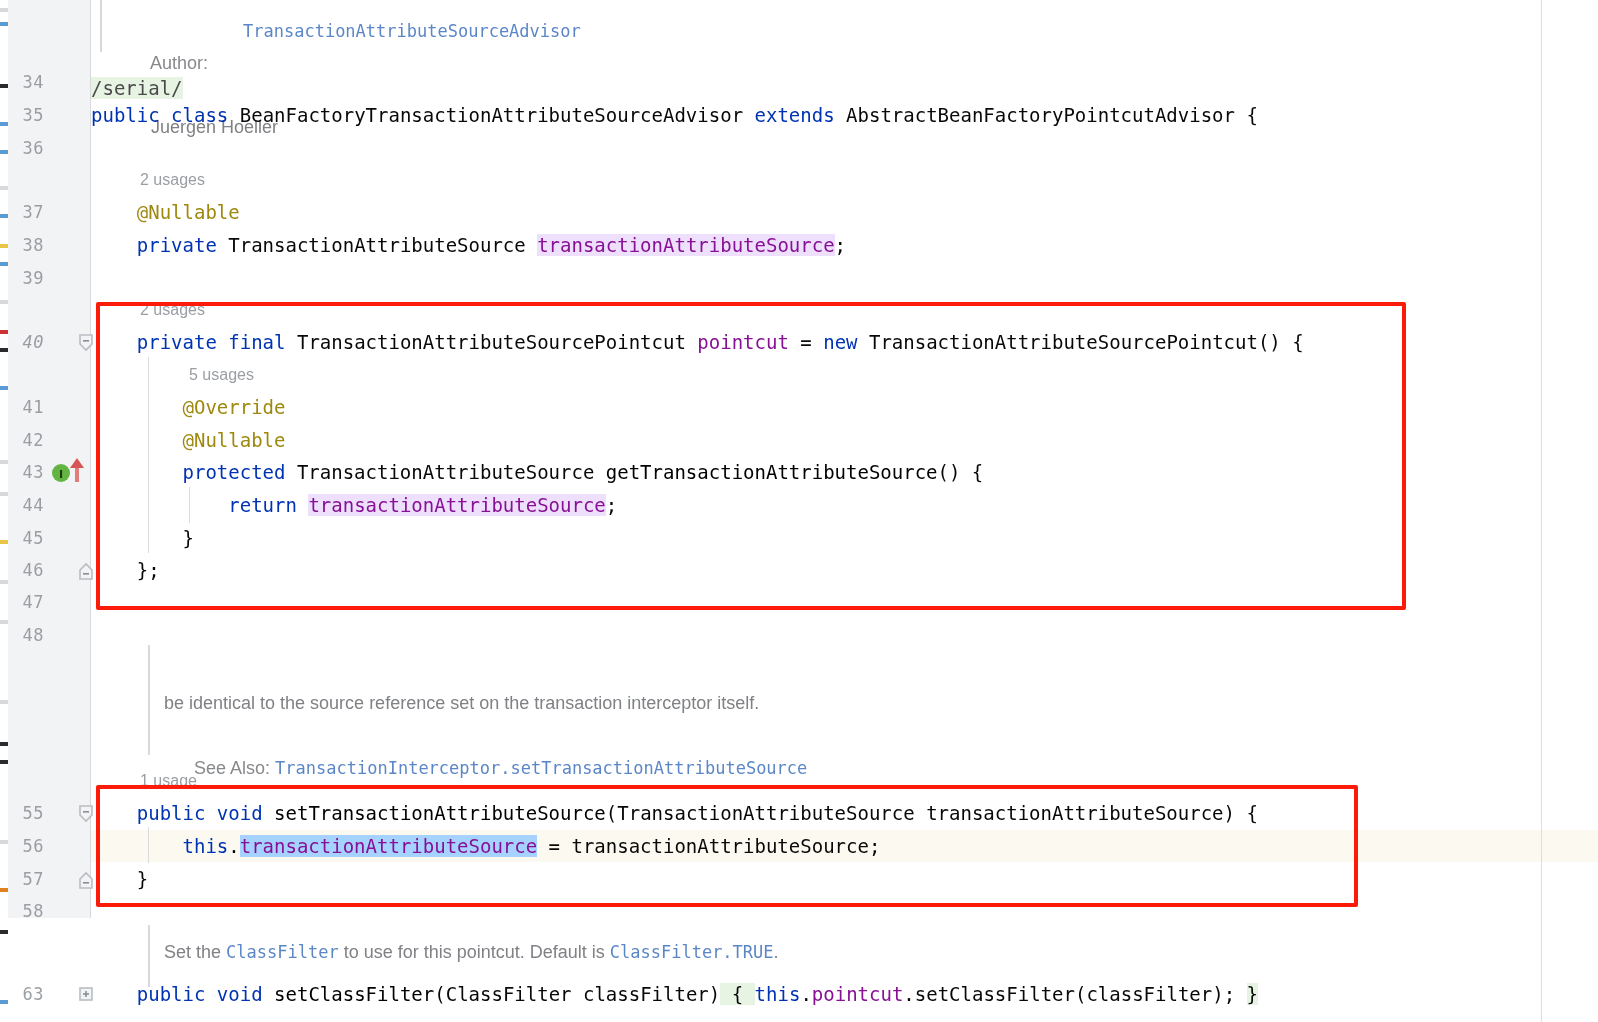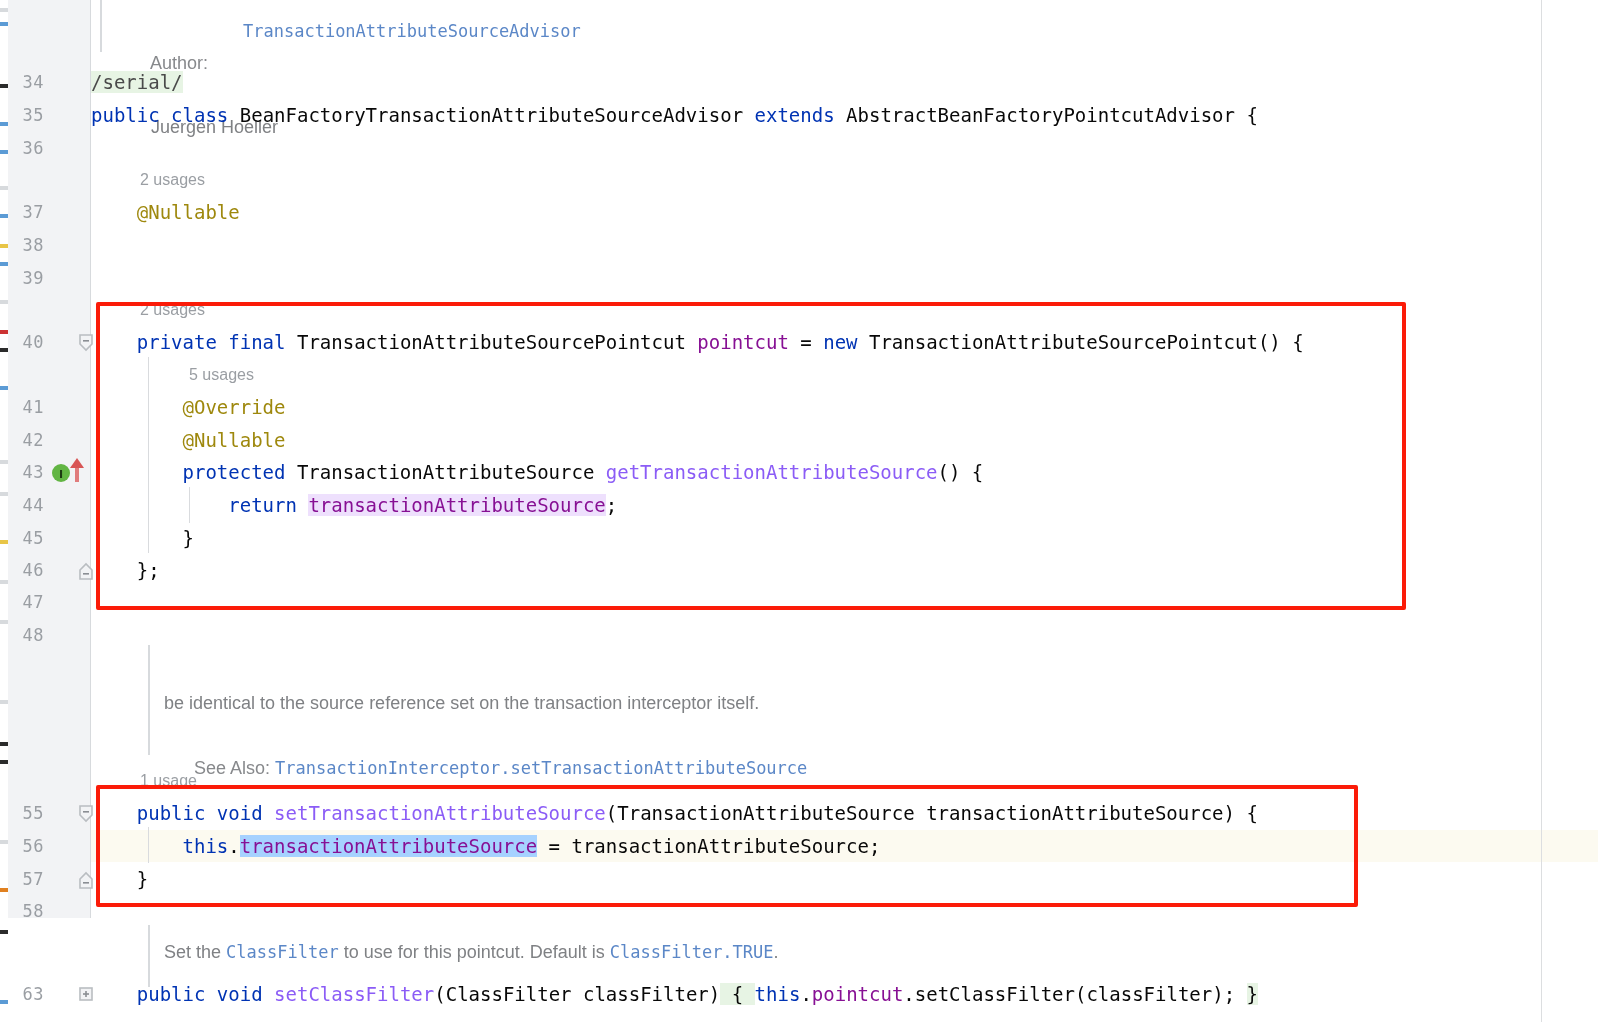--- a/index.html
+++ b/index.html
@@ -86,21 +86,21 @@
   
   .redbox{
     position:absolute;border:4px solid #fb1b08;border-radius:2px;
     pointer-events:none;
   }
 </style>
 <style>
     .kw{color:#0033b3;}
     .ann{color:#9e880d;}
     .fld{color:#871094;}
-    .mth{color:#8b5cf6;margin-top:34px;}
+    .mth{color:#000000;margin-top:34px;}
     .doc{color:#7f8184;}
     .doc .mono{color:#5b87c7;}
     .gutter-num{color:#9a9ea3;}
     .gutter{background:#f2f3f5;}
     .hl-line{background:#fcfaf0;}
     .idhl{background:#eee0fd;}
     .selhl{background:#a6d2ff;}
     .serial,.grnb{background:#e7f4e4;}
     .redbox{border-color:#fb1b08;}
     .editor{background:#ffffff;}
@@ -137,21 +137,21 @@
     <i style="top:1000px;background:#5b9bd5;"></i>
   </div>
 
   <div class="gutter">
     <div class="gutter-num" style="top:66px;">34</div>
     <div class="gutter-num" style="top:99px;">35</div>
     <div class="gutter-num" style="top:132px;">36</div>
     <div class="gutter-num" style="top:196px;">37</div>
     <div class="gutter-num" style="top:229px;">38</div>
     <div class="gutter-num" style="top:262px;">39</div>
-    <div class="gutter-num" style="top:326px;">40</div>
+    <div class="gutter-num" style="top:326px;font-style:italic;">40</div>
     <div class="gutter-num" style="top:391px;">41</div>
     <div class="gutter-num" style="top:424px;">42</div>
     <div class="gutter-num" style="top:456px;">43</div>
     <div class="gutter-num" style="top:489px;">44</div>
     <div class="gutter-num" style="top:522px;">45</div>
     <div class="gutter-num" style="top:554px;">46</div>
     <div class="gutter-num" style="top:586px;">47</div>
     <div class="gutter-num" style="top:619px;">48</div>
     <div class="gutter-num" style="top:797px;">55</div>
     <div class="gutter-num" style="top:830px;">56</div>
@@ -240,24 +240,25 @@
     <div class="doc" style="left:73px;top:720px;">
       <span class="lbl">See Also:</span><span> </span><span class="mono">TransactionInterceptor.setTransactionAttributeSource</span>
     </div>
     <div class="doc" style="left:73px;top:687px;">be identical to the source reference set on the transaction interceptor itself.</div>
 
     
     <div class="docbar" style="left:57px;top:925px;height:62px;"></div>
     <div class="doc" style="left:73px;top:936px;"><span>Set the </span><span class="mono">ClassFilter</span><span> to use for this pointcut. Default is </span><span class="mono">ClassFilter.TRUE</span><span>.</span></div>
 
     
-    <div class="ln" style="top:66px;"><span class="serial">/serial/</span></div>
+    <div class="ln" style="top:72px;"><span class="serial">/serial/</span></div>
     <div class="ln" style="top:99px;"><span class="kw">public</span><span class="pl"> </span><span class="kw">class</span><span class="pl"> </span><span class="cls">BeanFactoryTransactionAttributeSourceAdvisor</span><span class="pl"> </span><span class="kw">extends</span><span class="pl"> </span><span class="cls">AbstractBeanFactoryPointcutAdvisor</span><span class="pl"> {</span></div>
     <div class="ln" style="top:132px;"></div>
     <div class="ln" style="top:196px;"><span class="pl">    </span><span class="ann">@Nullable</span></div>
+    <div class="ln" style="top:229px;"><span class="pl">    </span><span class="kw">private</span><span class="pl"> </span><span class="cls">TransactionAttributeSource</span><span class="pl"> </span><span class="fld idhl">transactionAttributeSource</span><span class="pl">;</span></div>
     <div class="ln" style="top:262px;"></div>
     <div class="ln" style="top:326px;"><span class="pl">    </span><span class="kw">private</span><span class="pl"> </span><span class="kw">final</span><span class="pl"> </span><span class="cls">TransactionAttributeSourcePointcut</span><span class="pl"> </span><span class="fld">pointcut</span><span class="pl"> = </span><span class="kw">new</span><span class="pl"> </span><span class="pl">TransactionAttributeSourcePointcut() {</span></div>
     <div class="ln" style="top:391px;"><span class="pl">        </span><span class="ann">@Override</span></div>
     <div class="ln" style="top:424px;"><span class="pl">        </span><span class="ann">@Nullable</span></div>
     <div class="ln" style="top:456px;"><span class="pl">        </span><span class="kw">protected</span><span class="pl"> </span><span class="cls">TransactionAttributeSource</span><span class="pl"> </span><span class="mth">getTransactionAttributeSource</span><span class="pl">() {</span></div>
     <div class="ln" style="top:489px;"><span class="pl">            </span><span class="kw">return</span><span class="pl"> </span><span class="fld idhl">transactionAttributeSource</span><span class="pl">;</span></div>
     <div class="ln" style="top:522px;"><span class="pl">        }</span></div>
     <div class="ln" style="top:554px;"><span class="pl">    };</span></div>
     <div class="ln" style="top:586px;"></div>
     <div class="ln" style="top:619px;"></div>

